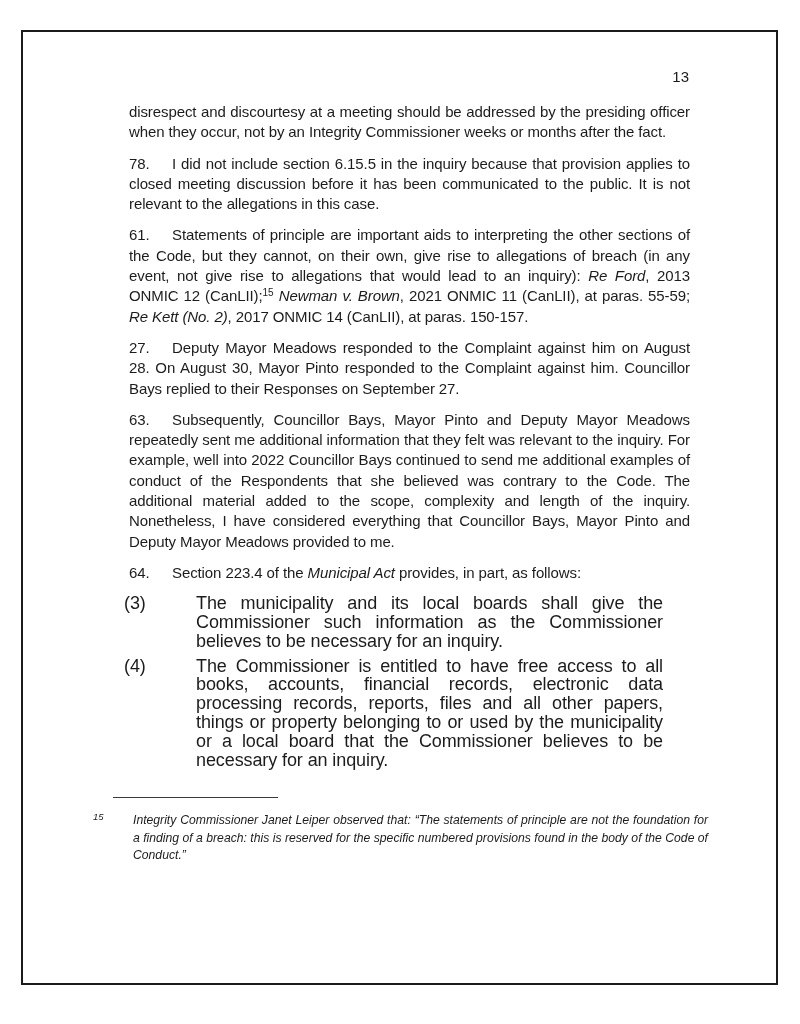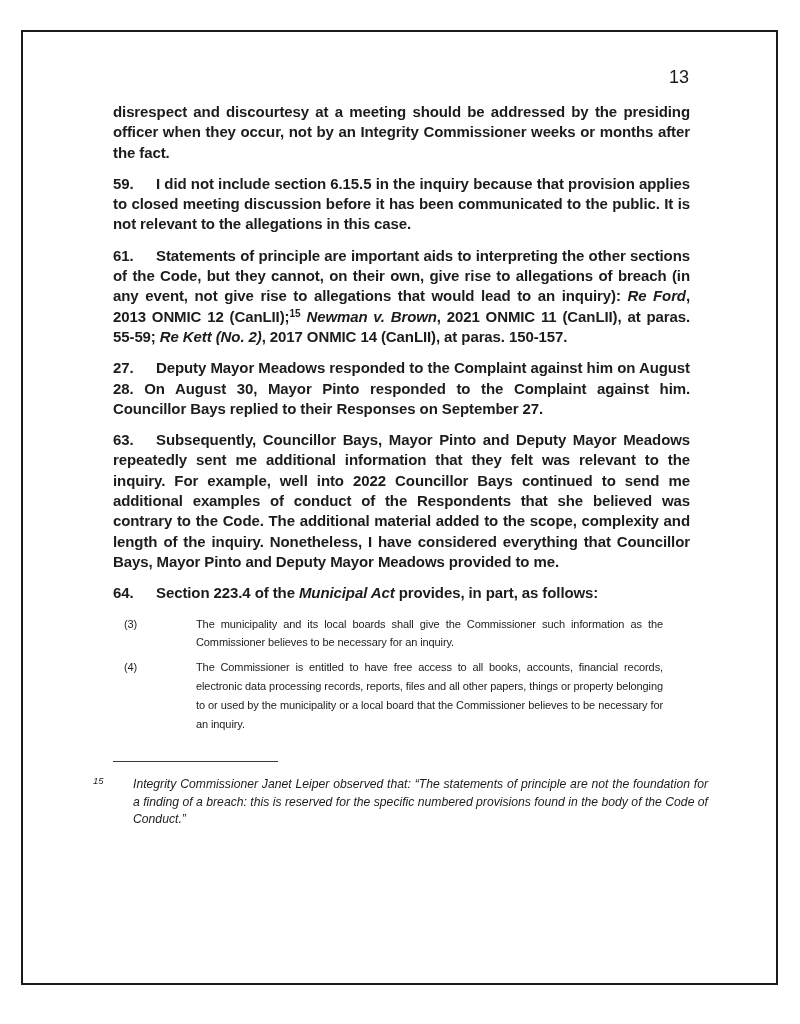--- a/index.html
+++ b/index.html
@@ -18,41 +18,40 @@
     border: 2px solid #1b1b1b;
     background: #ffffff;
   }
   .content {
     position: absolute;
     left: 113px; top: 68px;
     width: 577px;
   }
   .page-number {
     text-align: right;
-    font-size: 18px;
+    font-size: 15px;
     line-height: 18px;
     margin-bottom: 16px;
     padding-right: 1px;
   }
   .para {
     font-size: 15px;
     line-height: 20.3px;
     text-align: justify;
     letter-spacing: -0.1px;
-    margin: 0 0 11px 0;
-    font-weight: bold;
+    margin: 0 0 11px 16px;
   }
   .para-num {
     display: inline-block;
     width: 43px;
   }
   .quote {
     margin: 0 0 6px 47px;
     width: 467px;
-    font-size: 11px;
+    font-size: 18px;
     line-height: 18.8px;
     text-align: justify;
     letter-spacing: -0.1px;
     padding-left: 36px;
     text-indent: -36px;
   }
   .quote-num {
     display: inline-block;
     width: 36px;
   }
@@ -91,21 +90,21 @@
 </head>
 <body>
 
 <div class="page-border"></div>
 
 <div class="content">
   <div class="page-number">13</div>
 
   <div id="blocks">
       <div class="para"><span>disrespect and discourtesy at a meeting should be addressed by the presiding officer when they occur, not by an Integrity Commissioner weeks or months after the fact.</span></div>
-      <div class="para"><span class="para-num">59.</span><span>I did not include section 6.15.5 in the inquiry because that provision applies to closed meeting discussion before it has been communicated to the public. It is not relevant to the allegations in this case.</span></div>
+      <div class="para"><span class="para-num">78.</span><span>I did not include section 6.15.5 in the inquiry because that provision applies to closed meeting discussion before it has been communicated to the public. It is not relevant to the allegations in this case.</span></div>
       <div class="para"><span class="para-num">61.</span><span>Statements of principle are important aids to interpreting the other sections of the Code, but they cannot, on their own, give rise to allegations of breach (in any event, not give rise to allegations that would lead to an inquiry): </span><i>Re Ford</i><span>, 2013 ONMIC 12 (CanLII);</span><sup class="ref">15</sup><span> </span><i>Newman v. Brown</i><span>, 2021 ONMIC 11 (CanLII), at paras. 55-59; </span><i>Re Kett (No. 2)</i><span>, 2017 ONMIC 14 (CanLII), at paras. 150-157.</span></div>
       <div class="para"><span class="para-num">27.</span><span>Deputy Mayor Meadows responded to the Complaint against him on August 28. On August 30, Mayor Pinto responded to the Complaint against him. Councillor Bays replied to their Responses on September 27.</span></div>
       <div class="para"><span class="para-num">63.</span><span>Subsequently, Councillor Bays, Mayor Pinto and Deputy Mayor Meadows repeatedly sent me additional information that they felt was relevant to the inquiry. For example, well into 2022 Councillor Bays continued to send me additional examples of conduct of the Respondents that she believed was contrary to the Code. The additional material added to the scope, complexity and length of the inquiry. Nonetheless, I have considered everything that Councillor Bays, Mayor Pinto and Deputy Mayor Meadows provided to me.</span></div>
       <div class="para"><span class="para-num">64.</span><span>Section 223.4 of the </span><i>Municipal Act</i><span> provides, in part, as follows:</span></div>
       <div class="quote"><span class="quote-num">(3)</span><span>The municipality and its local boards shall give the Commissioner such information as the Commissioner believes to be necessary for an inquiry.</span></div>
       <div class="quote"><span class="quote-num">(4)</span><span>The Commissioner is entitled to have free access to all books, accounts, financial records, electronic data processing records, reports, files and all other papers, things or property belonging to or used by the municipality or a local board that the Commissioner believes to be necessary for an inquiry.</span></div>
     </div>
 
   <div class="footnote">
     <div class="footnote-rule"></div>

